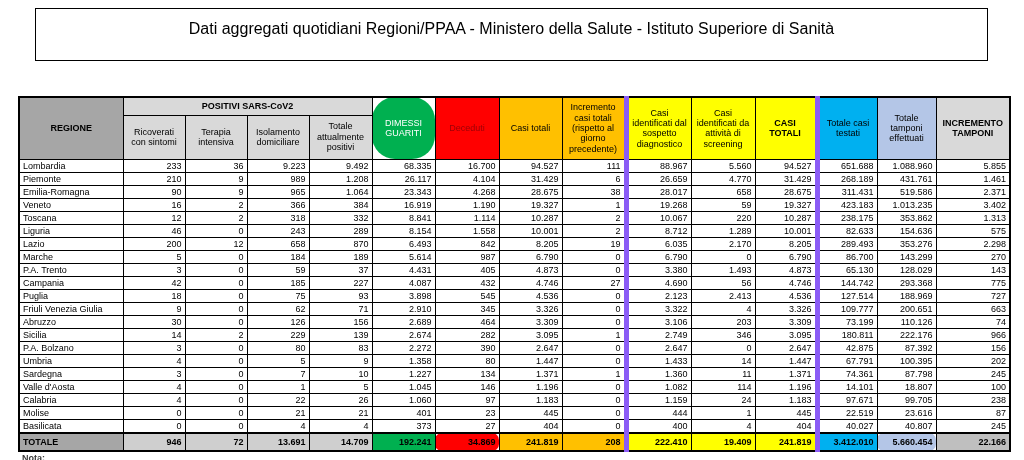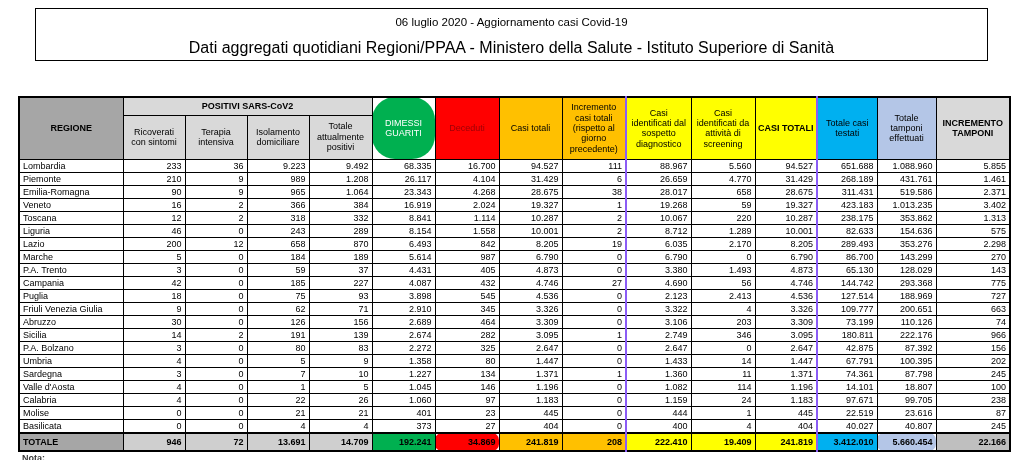--- a/index.html
+++ b/index.html
@@ -27,40 +27,39 @@
   .h-orange    { background: #ffc000; }
   .h-yellow    { background: #ffff00; }
   .h-yellow-b  { background: #ffff00; font-weight: bold; }
   .h-blue      { background: #00b0f0; }
   .h-lblue     { background: #b4c6e7; }
   .h-gray      { background: #d9d9d9; font-weight: bold; }
 
   tbody td { height: 12px; line-height: 12px; padding: 0 3px; background: #fff; }
   td.c-region { text-align: left; }
   td.c-num { text-align: right; }
-  .thick-r { border-right: 2px solid #8b5cf6; }
+  .thick-r { border-right: 5px solid #8b5cf6; }
 
   tr.total-row td { height: 16px; line-height: 16px; font-weight: bold; border-top: 2px solid #000; }
   .t-label { background: #a6a6a6; text-align: center; }
   .t-gray  { background: #cfcfcf; padding-left: 20px; }
   .t-green { background: #00b050; }
   .t-red   { background: #ff0000; border-radius: 7px; }
   .t-orange{ background: #ffc000; }
   .t-yellow{ background: #ffff00; }
   .t-blue  { background: #00b0f0; }
   .t-lblue { background: #b4c6e7; border-radius: 7px; }
   .t-dgray { background: #bfbfbf; }
 
   .note { position: absolute; left: 22px; top: 453px; font-size: 9px; font-weight: bold; color: #3a3a3a; }
 </style>
 </head>
 <body>
 
 <div class="title-box">
-  <div class="title-line1">06 luglio 2020 - Aggiornamento casi Covid-19</div>
   <div class="title-line2">Dati aggregati quotidiani Regioni/PPAA - Ministero della Salute - Istituto Superiore di Sanità</div>
 </div>
 
 <div class="table-wrap">
   <table>
     <colgroup>
       <col style="width:104px">
         <col style="width:62px">
         <col style="width:62px">
         <col style="width:62px">
@@ -150,21 +149,21 @@
           <td class="c-num">519.586</td>
           <td class="c-num">2.371</td>
         </tr>
         <tr>
           <td class="c-region">Veneto</td>
           <td class="c-num">16</td>
           <td class="c-num">2</td>
           <td class="c-num">366</td>
           <td class="c-num">384</td>
           <td class="c-num">16.919</td>
-          <td class="c-num">2.024</td>
+          <td class="c-num">1.190</td>
           <td class="c-num">19.327</td>
           <td class="c-num thick-r">1</td>
           <td class="c-num">19.268</td>
           <td class="c-num">59</td>
           <td class="c-num thick-r">19.327</td>
           <td class="c-num">423.183</td>
           <td class="c-num">1.013.235</td>
           <td class="c-num">3.402</td>
         </tr>
         <tr>
@@ -317,41 +316,41 @@
           <td class="c-num">203</td>
           <td class="c-num thick-r">3.309</td>
           <td class="c-num">73.199</td>
           <td class="c-num">110.126</td>
           <td class="c-num">74</td>
         </tr>
         <tr>
           <td class="c-region">Sicilia</td>
           <td class="c-num">14</td>
           <td class="c-num">2</td>
-          <td class="c-num">191</td>
+          <td class="c-num">229</td>
           <td class="c-num">139</td>
           <td class="c-num">2.674</td>
           <td class="c-num">282</td>
           <td class="c-num">3.095</td>
           <td class="c-num thick-r">1</td>
           <td class="c-num">2.749</td>
           <td class="c-num">346</td>
           <td class="c-num thick-r">3.095</td>
           <td class="c-num">180.811</td>
           <td class="c-num">222.176</td>
           <td class="c-num">966</td>
         </tr>
         <tr>
           <td class="c-region">P.A. Bolzano</td>
           <td class="c-num">3</td>
           <td class="c-num">0</td>
           <td class="c-num">80</td>
           <td class="c-num">83</td>
           <td class="c-num">2.272</td>
-          <td class="c-num">325</td>
+          <td class="c-num">390</td>
           <td class="c-num">2.647</td>
           <td class="c-num thick-r">0</td>
           <td class="c-num">2.647</td>
           <td class="c-num">0</td>
           <td class="c-num thick-r">2.647</td>
           <td class="c-num">42.875</td>
           <td class="c-num">87.392</td>
           <td class="c-num">156</td>
         </tr>
         <tr>

